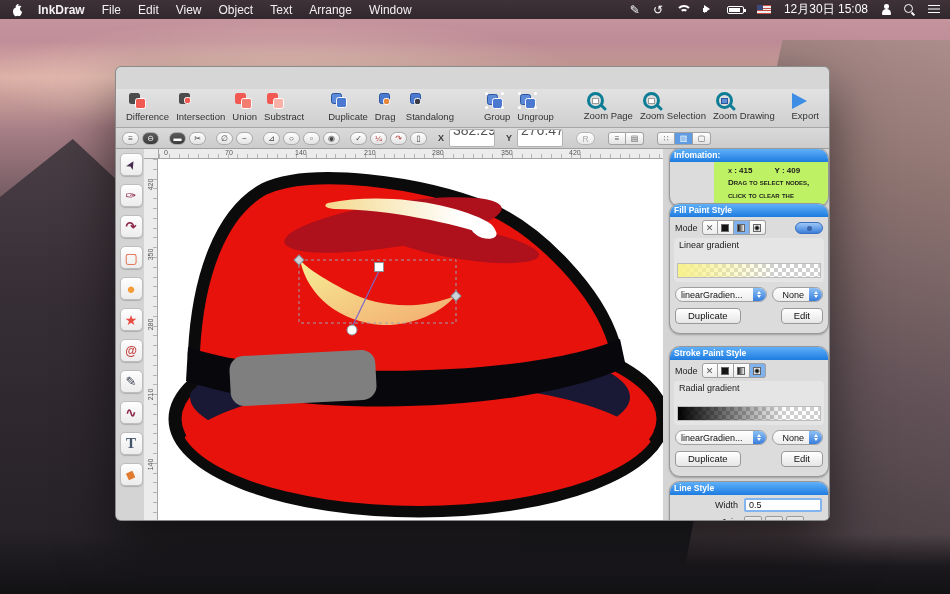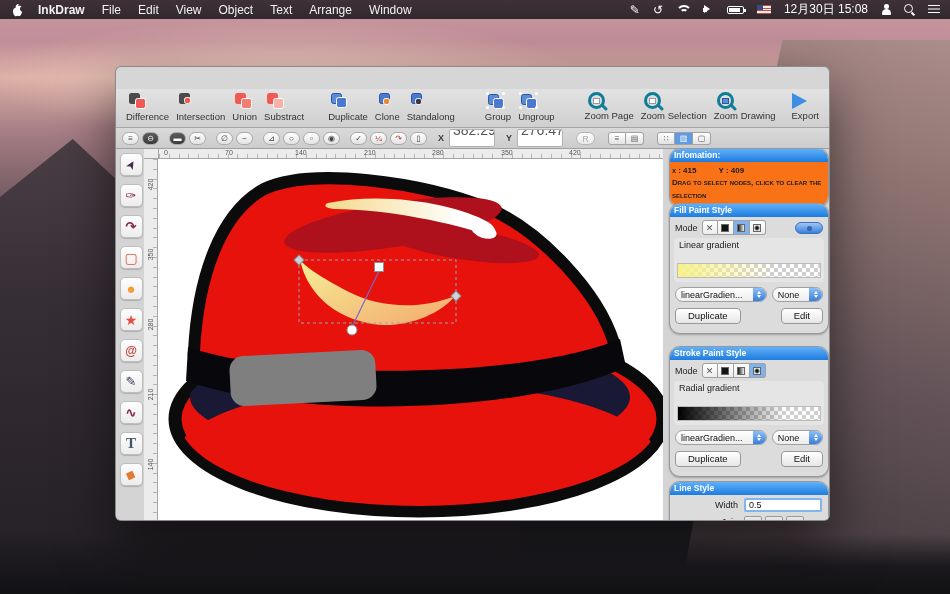--- a/index.html
+++ b/index.html
@@ -156,22 +156,22 @@
   .rcorner { position:absolute; left:28px; top:0; width:14px; height:10px; background:#ececec; border-bottom:1px solid #a5a5a5; }
 
   .canvas { position:absolute; left:42px; top:10px; width:505px; height:363px; background:#fff; }
 
   
   .panel { position:absolute; left:553px; width:160px; background:#dcdcdc; border:1px solid #98989c;
     border-radius:11px; overflow:hidden; box-shadow:0 1px 2px rgba(0,0,0,.25); }
   .panel-h { height:13px; background:linear-gradient(#5fb0f8,#1e7ce0); color:#fff; font-weight:bold;
     font-size:8.5px; line-height:13px; padding:0 4px; }
   #p-info { top:-1px; height:59px; }
-  #p-info .ibody { background:#f97316; height:100%; padding:3px 2px; font-size:8px; font-weight:bold;
-    font-variant:small-caps; color:#1b1b1b; line-height:1.55; }
+  #p-info .ibody { background:#bef264; height:100%; padding:3px 14px; font-size:8px; font-weight:bold;
+    font-variant:small-caps; color:#1b1b1b; line-height:1.55;margin-left:44px; }
   .info-xy { display:flex; gap:22px; }
   #p-fill { top:54px; height:131px; }
   #p-stroke { top:197px; height:131px; }
   #p-line { top:332px; height:62px; }
 
   .moderow { display:flex; align-items:center; padding:3px 5px 2px; }
   .moderow .mlbl { font-size:9px; color:#222; margin-right:4px; }
   .seg4 { display:flex; }
   .cell { width:16px; height:15px; background:linear-gradient(#fff,#ececec); border:1px solid #9f9f9f; border-left:none;
     display:flex; align-items:center; justify-content:center; font-size:9px; color:#555; }
@@ -192,21 +192,21 @@
     background-image:linear-gradient(45deg,#cfcfcf 25%,transparent 25%,transparent 75%,#cfcfcf 75%),
                      linear-gradient(45deg,#cfcfcf 25%,#ffffff 25%,#ffffff 75%,#cfcfcf 75%);
     background-size:8px 8px; background-position:0 0,4px 4px; }
   .gradbar .ov { position:absolute; inset:0; }
   .ov-yellow { background:linear-gradient(90deg,#f7f18c 0%, rgba(247,241,140,0) 68%); }
   .ov-black { background:linear-gradient(90deg,#000 0%, rgba(0,0,0,0) 75%); }
 
   .ddrow { display:flex; gap:5px; padding:5px 5px 2px; }
   .dd { display:flex; align-items:center; height:15px; background:linear-gradient(#fff,#ededed);
     border:1px solid #9f9f9f; border-radius:8px; overflow:hidden; }
-  .dd1 { width:93px; } .dd2 { width:52px; }
+  .dd1 { width:93px; } .dd2 { width:52px;text-align:center; }
   .dd .txt { flex:1; font-size:9px; padding-left:5px; color:#111; white-space:nowrap; overflow:hidden; }
   .dd .step { width:13px; height:100%; background:linear-gradient(#8cc0f6,#3a7edb);
     display:flex; flex-direction:column; align-items:center; justify-content:center; gap:1.5px; }
   .tri-up { width:0; height:0; border-left:2.5px solid transparent; border-right:2.5px solid transparent; border-bottom:3px solid #fff; }
   .tri-dn { width:0; height:0; border-left:2.5px solid transparent; border-right:2.5px solid transparent; border-top:3px solid #fff; }
 
   .btnrow { display:flex; justify-content:space-between; padding:4px 5px; }
   .pbtn { height:16px; background:linear-gradient(#fff,#e6e6e6); border:1px solid #999; border-radius:4px;
     font-size:9.5px; line-height:14px; color:#111; padding:0 12px; text-align:center; }
 
@@ -292,21 +292,21 @@
           <span class="sq b"></span>
           <span class="sq f"></span>
         </div>
       <span class="lbl">Duplicate</span>
     </div>
     <div class="tb-item">
       <div class="ic ic-clone">
           <span class="sq b"></span>
           <span class="sq f"></span>
         </div>
-      <span class="lbl">Clone</span>
+      <span class="lbl">Drag</span>
     </div>
     <div class="tb-item gap-m">
       <div class="ic ic-stand">
           <span class="sq b"></span>
           <span class="sq f"></span>
         </div>
       <span class="lbl">Standalong</span>
     </div>
     <div class="tb-item">
       <div class="ic ic-grp">

